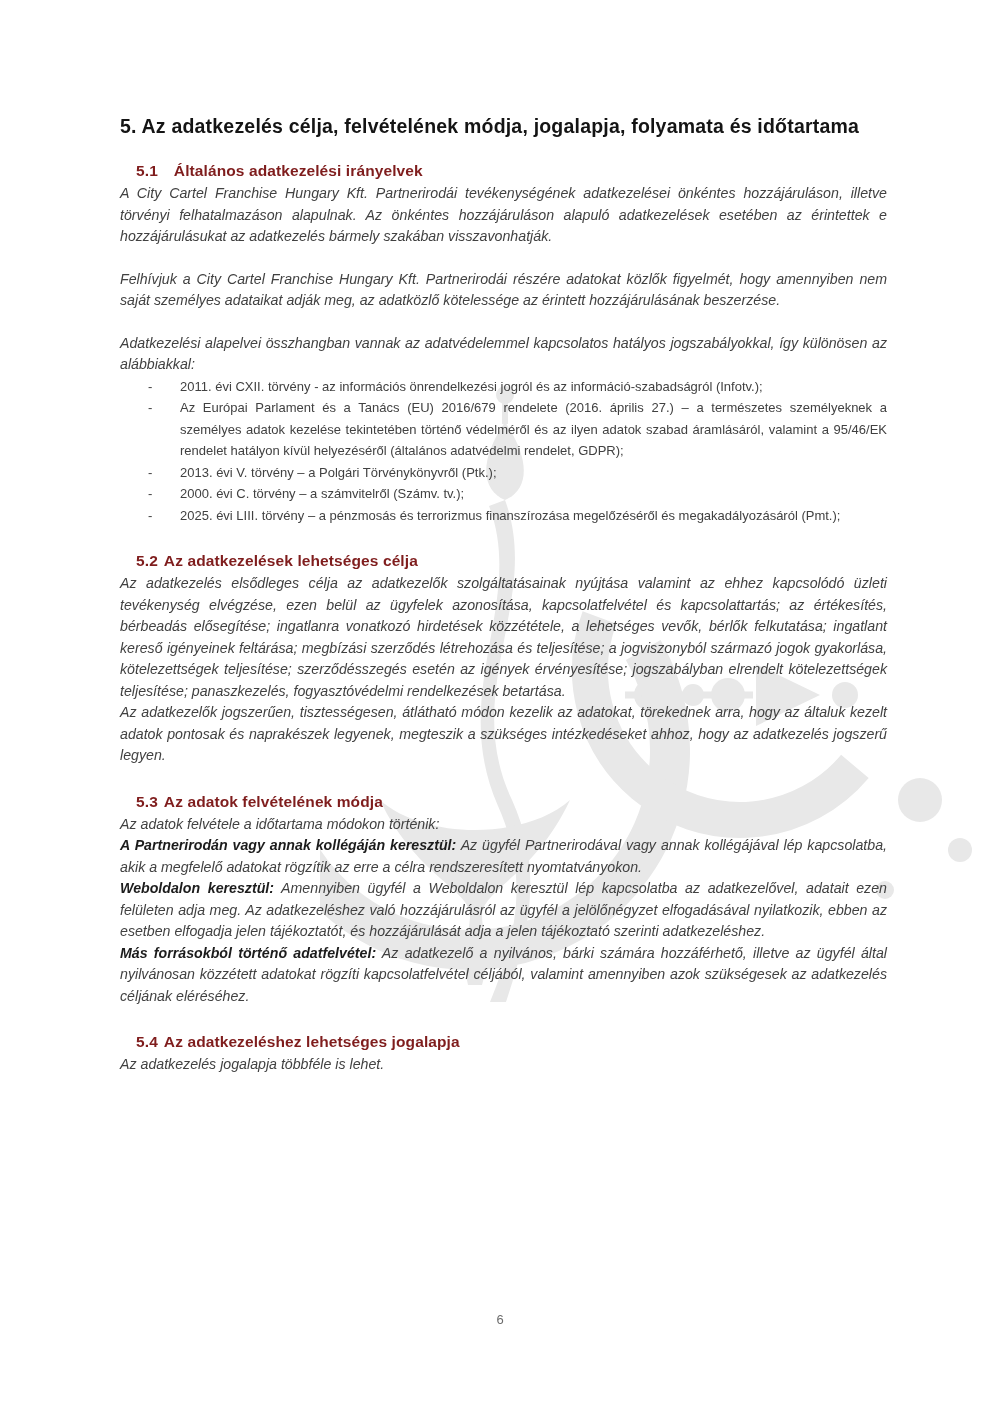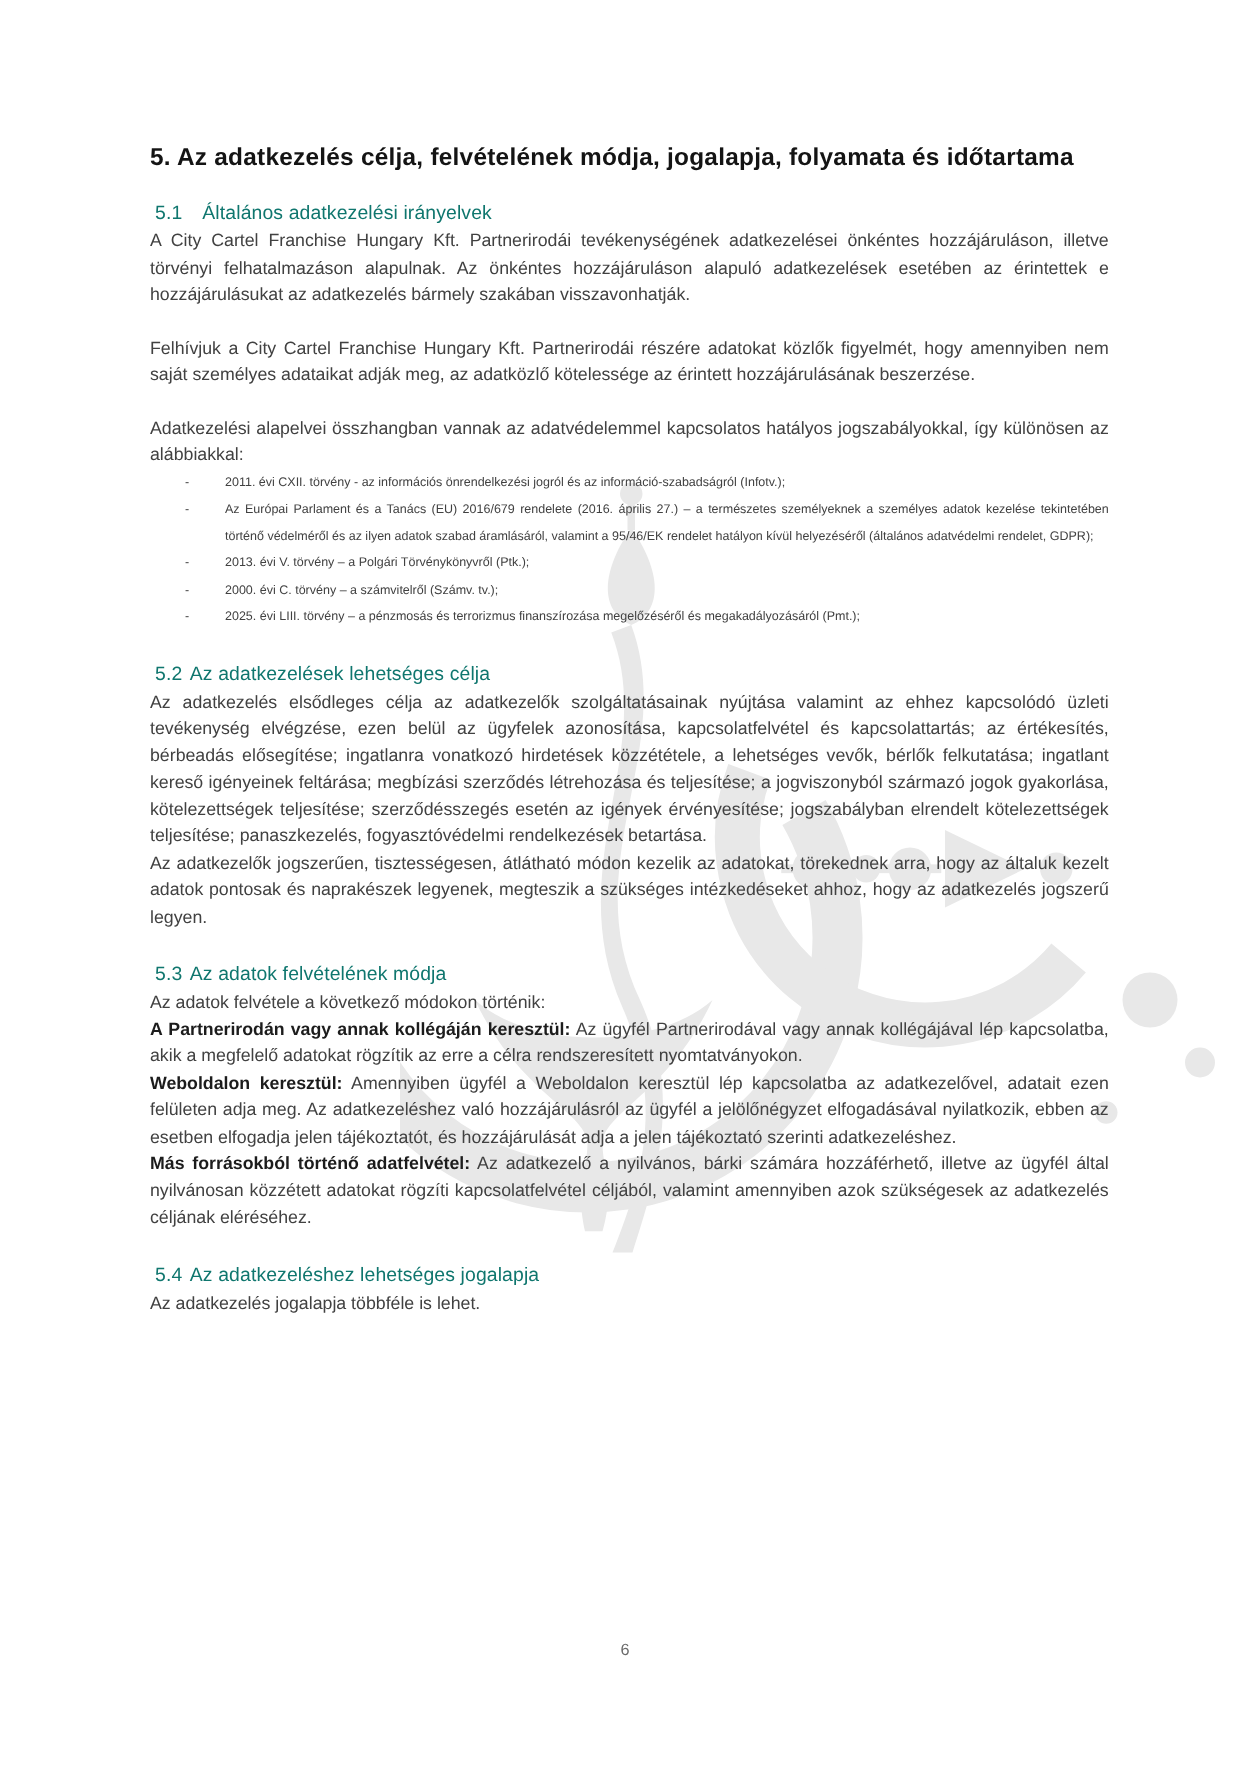--- a/index.html
+++ b/index.html
@@ -30,42 +30,43 @@
   .doc-title {
     font-size: 19.5px;
     font-weight: 800;
     line-height: 29px;
     color: #141414;
     margin: 0 0 21px 0;
     letter-spacing: 0.2px;
   }
   .section-heading {
     font-size: 15.5px;
-    font-weight: 400;
-    color: #0f766e;
-    margin: 26px 0 3px 4px;
+    font-weight: 700;
+    color: #7f1d1d;
+    margin: 26px 0 3px 16px;
     letter-spacing: 0.1px;
   }
   .section-heading .num { margin-right: 6px; }
   .section-heading .num.wide { margin-right: 16px; }
   .body-p {
     font-size: 14.2px;
     line-height: 21.5px;
     text-align: justify;
     margin: 0 0 21px 0;
+    font-style: italic;
   }
   .body-p.tight { margin: 0; }
   .law-list {
     list-style: none;
     margin: 0;
     padding: 0 0 0 60px;
   }
   .law-list li {
     position: relative;
-    font-size: 10px;
+    font-size: 13px;
     line-height: 21.5px;
     text-align: justify;
   }
   .law-list li::before {
     content: "-";
     position: absolute;
     left: -32px;
     top: 0;
   }
   .lead-bold { font-weight: 800; color: #1c1c1c; }
@@ -126,21 +127,21 @@
 
   <h2 class="section-heading">
     <span class="num">5.2</span><span>Az adatkezelések lehetséges célja</span>
   </h2>
   <p class="body-p tight">Az adatkezelés elsődleges célja az adatkezelők szolgáltatásainak nyújtása valamint az ehhez kapcsolódó üzleti tevékenység elvégzése, ezen belül az ügyfelek azonosítása, kapcsolatfelvétel és kapcsolattartás; az értékesítés, bérbeadás elősegítése; ingatlanra vonatkozó hirdetések közzététele, a lehetséges vevők, bérlők felkutatása; ingatlant kereső igényeinek feltárása; megbízási szerződés létrehozása és teljesítése; a jogviszonyból származó jogok gyakorlása, kötelezettségek teljesítése; szerződésszegés esetén az igények érvényesítése; jogszabályban elrendelt kötelezettségek teljesítése; panaszkezelés, fogyasztóvédelmi rendelkezések betartása.</p>
   <p class="body-p tight">Az adatkezelők jogszerűen, tisztességesen, átlátható módon kezelik az adatokat, törekednek arra, hogy az általuk kezelt adatok pontosak és naprakészek legyenek, megteszik a szükséges intézkedéseket ahhoz, hogy az adatkezelés jogszerű legyen.</p>
 
   <h2 class="section-heading">
     <span class="num">5.3</span><span>Az adatok felvételének módja</span>
   </h2>
-  <p class="body-p tight">Az adatok felvétele a következő módokon történik:</p>
+  <p class="body-p tight">Az adatok felvétele a időtartama módokon történik:</p>
   <p class="body-p tight"><span class="lead-bold">A Partnerirodán vagy annak kollégáján keresztül:</span><span> Az ügyfél Partnerirodával vagy annak kollégájával lép kapcsolatba, akik a megfelelő adatokat rögzítik az erre a célra rendszeresített nyomtatványokon.</span></p>
   <p class="body-p tight"><span class="lead-bold">Weboldalon keresztül:</span><span> Amennyiben ügyfél a Weboldalon keresztül lép kapcsolatba az adatkezelővel, adatait ezen felületen adja meg. Az adatkezeléshez való hozzájárulásról az ügyfél a jelölőnégyzet elfogadásával nyilatkozik, ebben az esetben elfogadja jelen tájékoztatót, és hozzájárulását adja a jelen tájékoztató szerinti adatkezeléshez.</span></p>
   <p class="body-p tight"><span class="lead-bold">Más forrásokból történő adatfelvétel:</span><span> Az adatkezelő a nyilvános, bárki számára hozzáférhető, illetve az ügyfél által nyilvánosan közzétett adatokat rögzíti kapcsolatfelvétel céljából, valamint amennyiben azok szükségesek az adatkezelés céljának eléréséhez.</span></p>
 
   <h2 class="section-heading">
     <span class="num">5.4</span><span>Az adatkezeléshez lehetséges jogalapja</span>
   </h2>
   <p class="body-p tight">Az adatkezelés jogalapja többféle is lehet.</p>
 
 </div>

